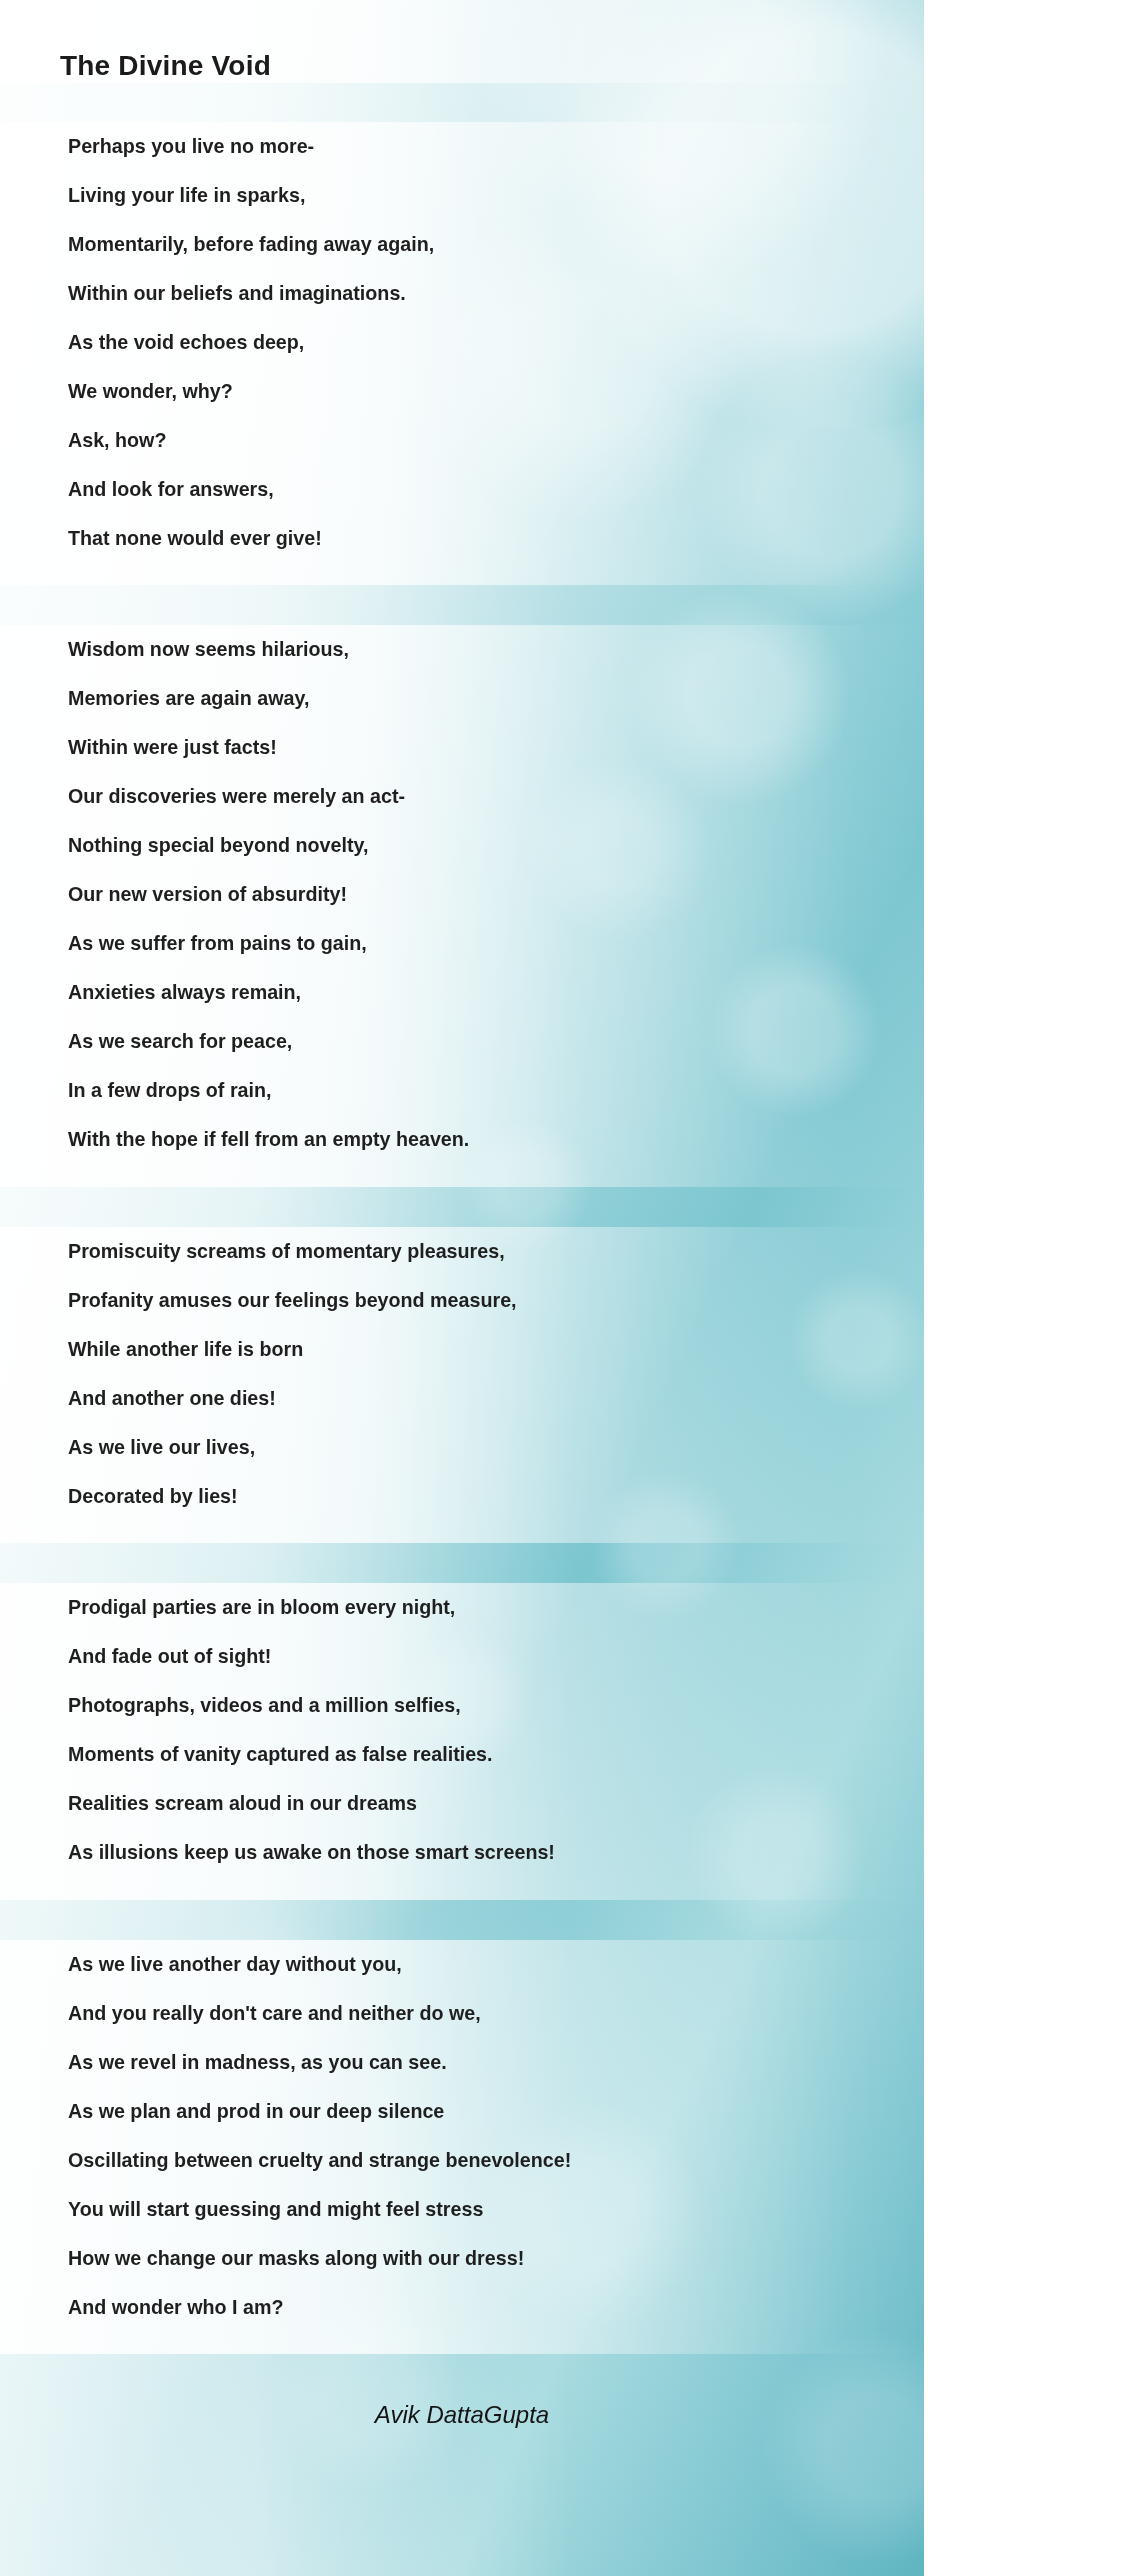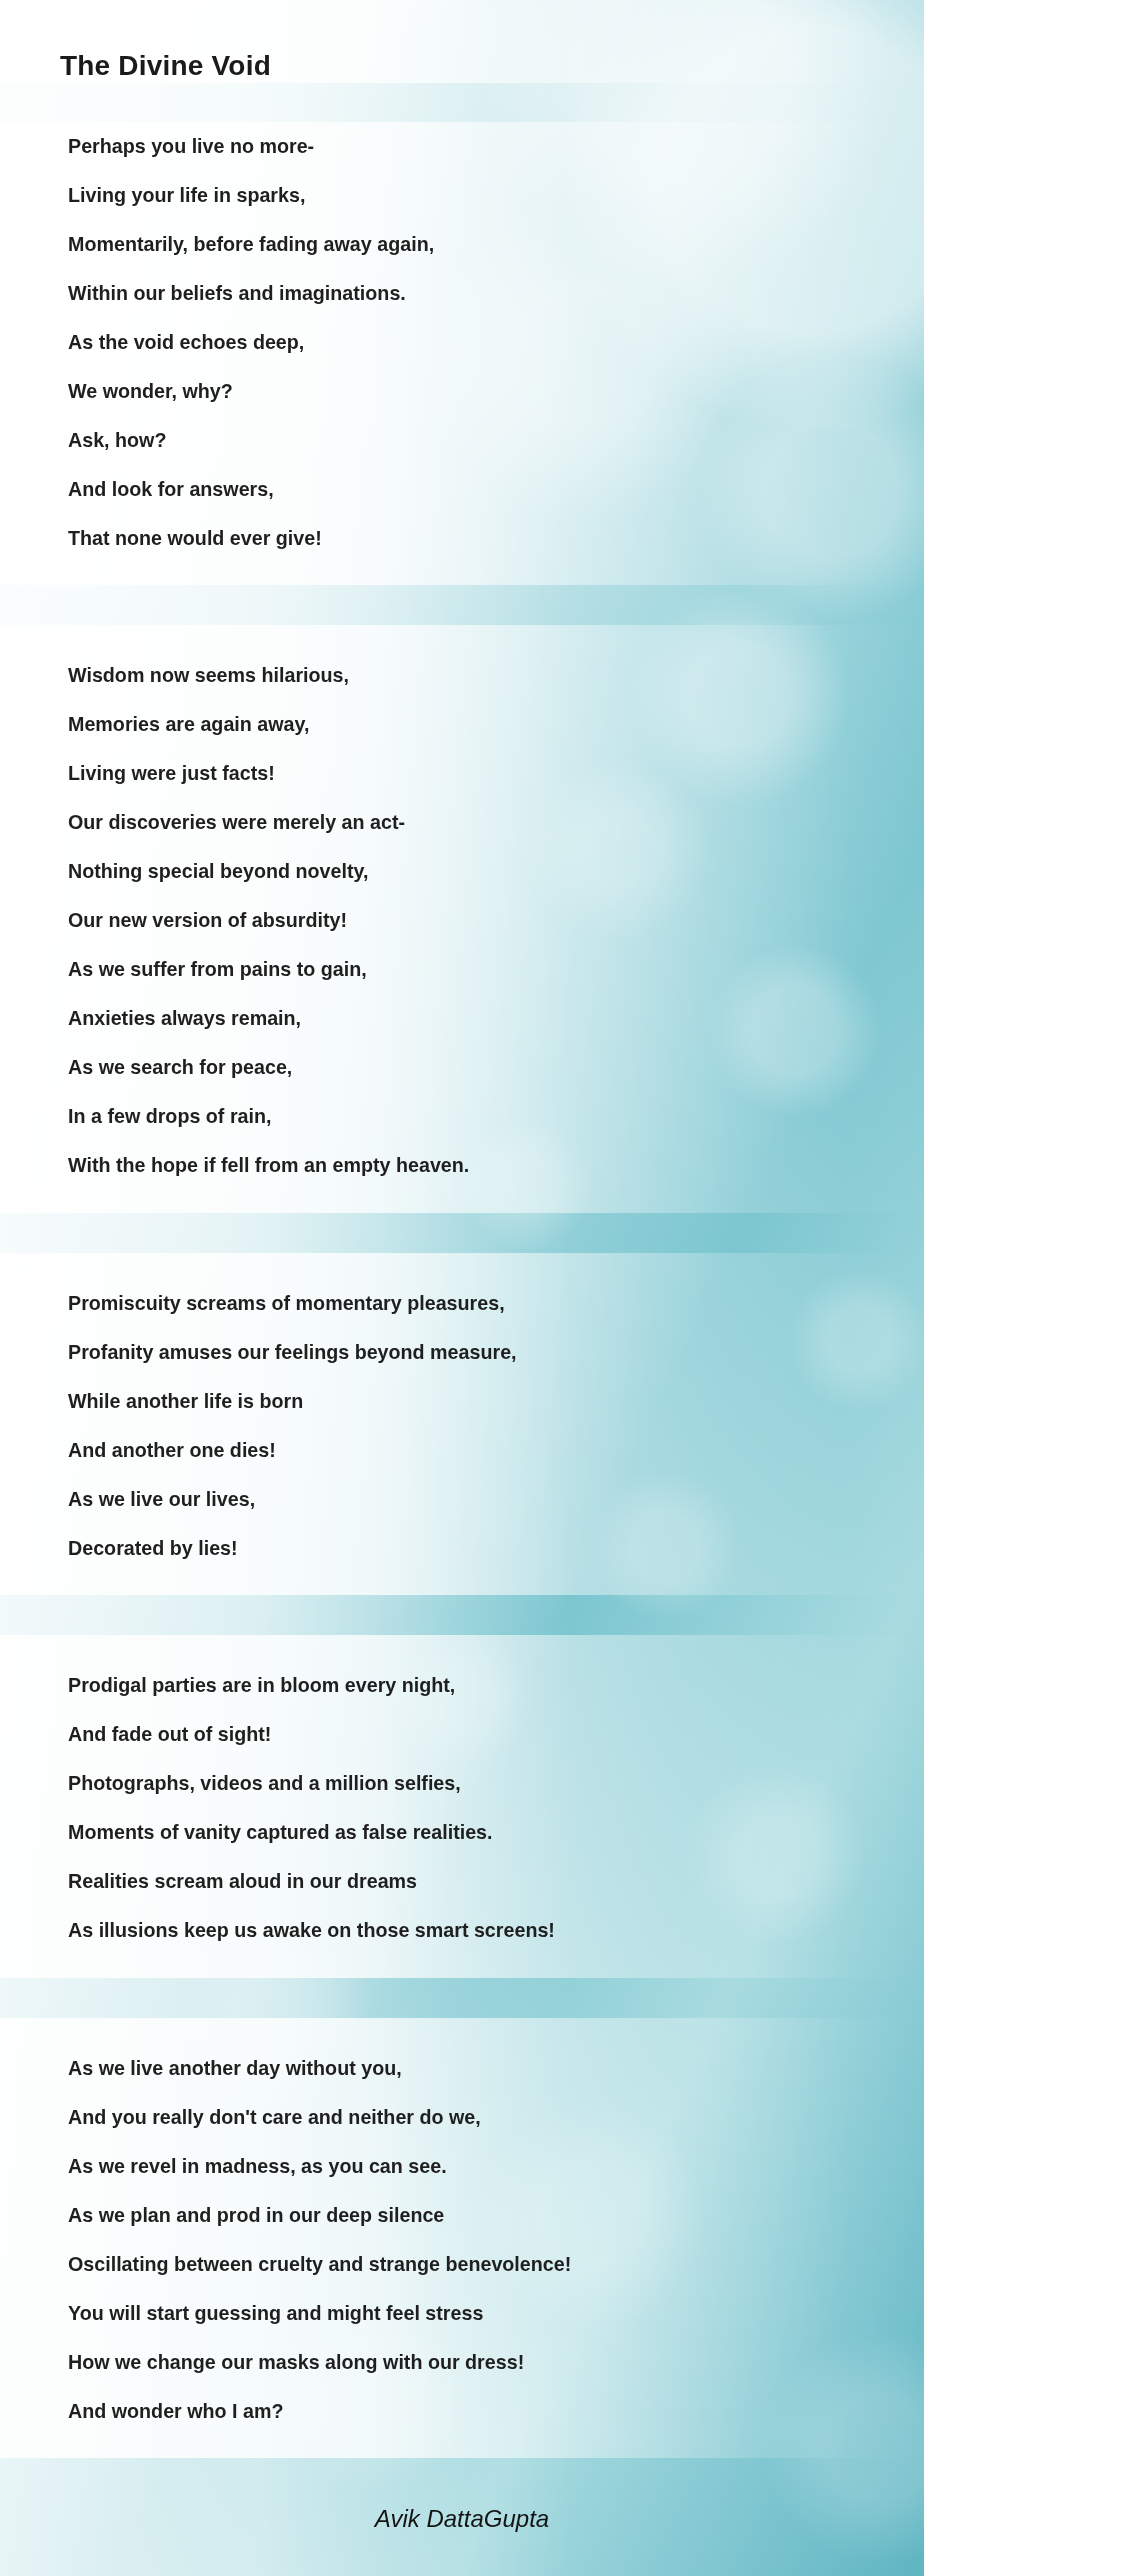--- a/index.html
+++ b/index.html
@@ -78,21 +78,21 @@
     font-weight: bold;
     color: #1f1f1f;
     line-height: 49px;
     white-space: pre-wrap;
   }
   .stanza {
     margin: 8px;
     padding: 0;
   }
   .stanza.first { padding-bottom: 22.5px; }
-  .stanza.mid { padding-top: 26px; padding-bottom: 22.5px; }
+  .stanza.mid { padding-bottom: 22.5px; }
 
   #author-block {
     position: relative;
     z-index: 2;
     padding: 39px 60px 37px 60px;
   }
   #poem-author {
     font-size: 24px;
     font-style: italic;
     color: #141414;
@@ -122,21 +122,21 @@
       <div class="poem-line">That none would ever give!</div>
     </div>
   </div>
 
   <div class="gap"></div>
 
   <div class="stanza-block">
     <div class="stanza mid">
       <div class="poem-line">Wisdom now seems hilarious,</div>
       <div class="poem-line">Memories are again away,</div>
-      <div class="poem-line">Living were just facts!</div>
+      <div class="poem-line">Within were just facts!</div>
       <div class="poem-line">Our discoveries were merely an act-</div>
       <div class="poem-line">Nothing special beyond novelty,</div>
       <div class="poem-line">Our new version of absurdity!</div>
       <div class="poem-line">As we suffer from pains to gain,</div>
       <div class="poem-line">Anxieties always remain,</div>
       <div class="poem-line">As we search for peace,</div>
       <div class="poem-line">In a few drops of rain,</div>
       <div class="poem-line">With the hope if fell from an empty heaven.</div>
     </div>
   </div>

